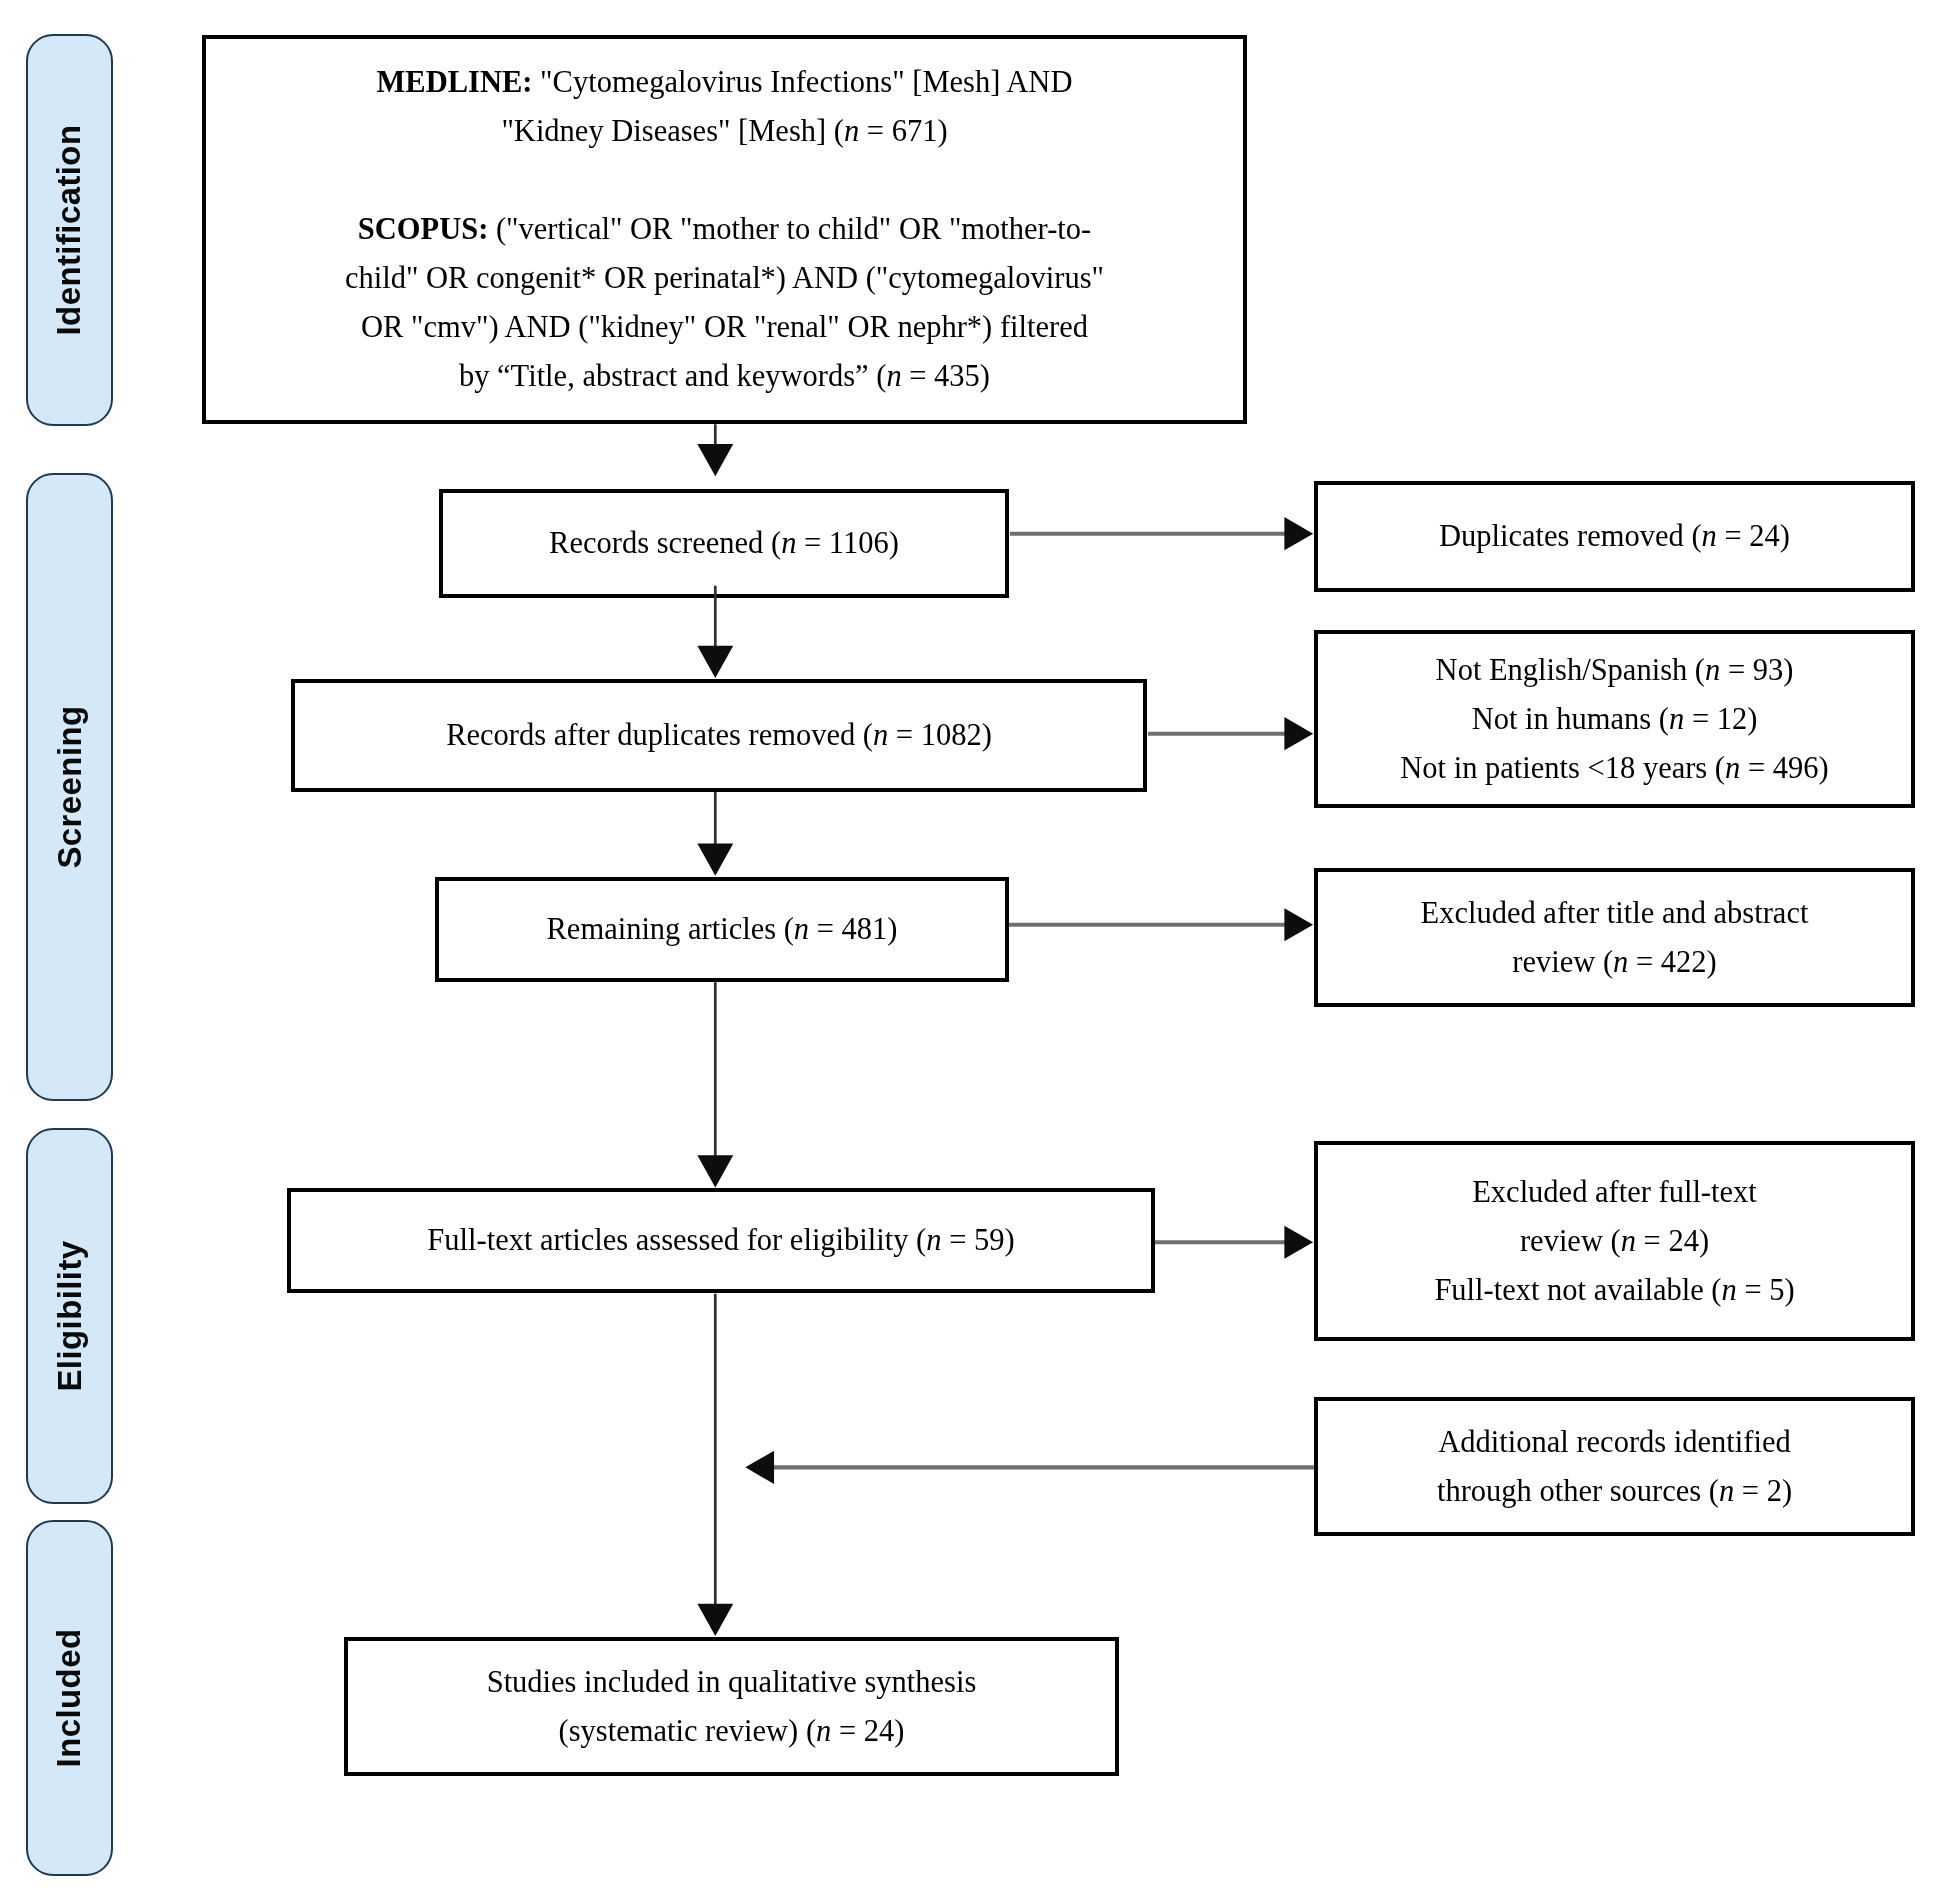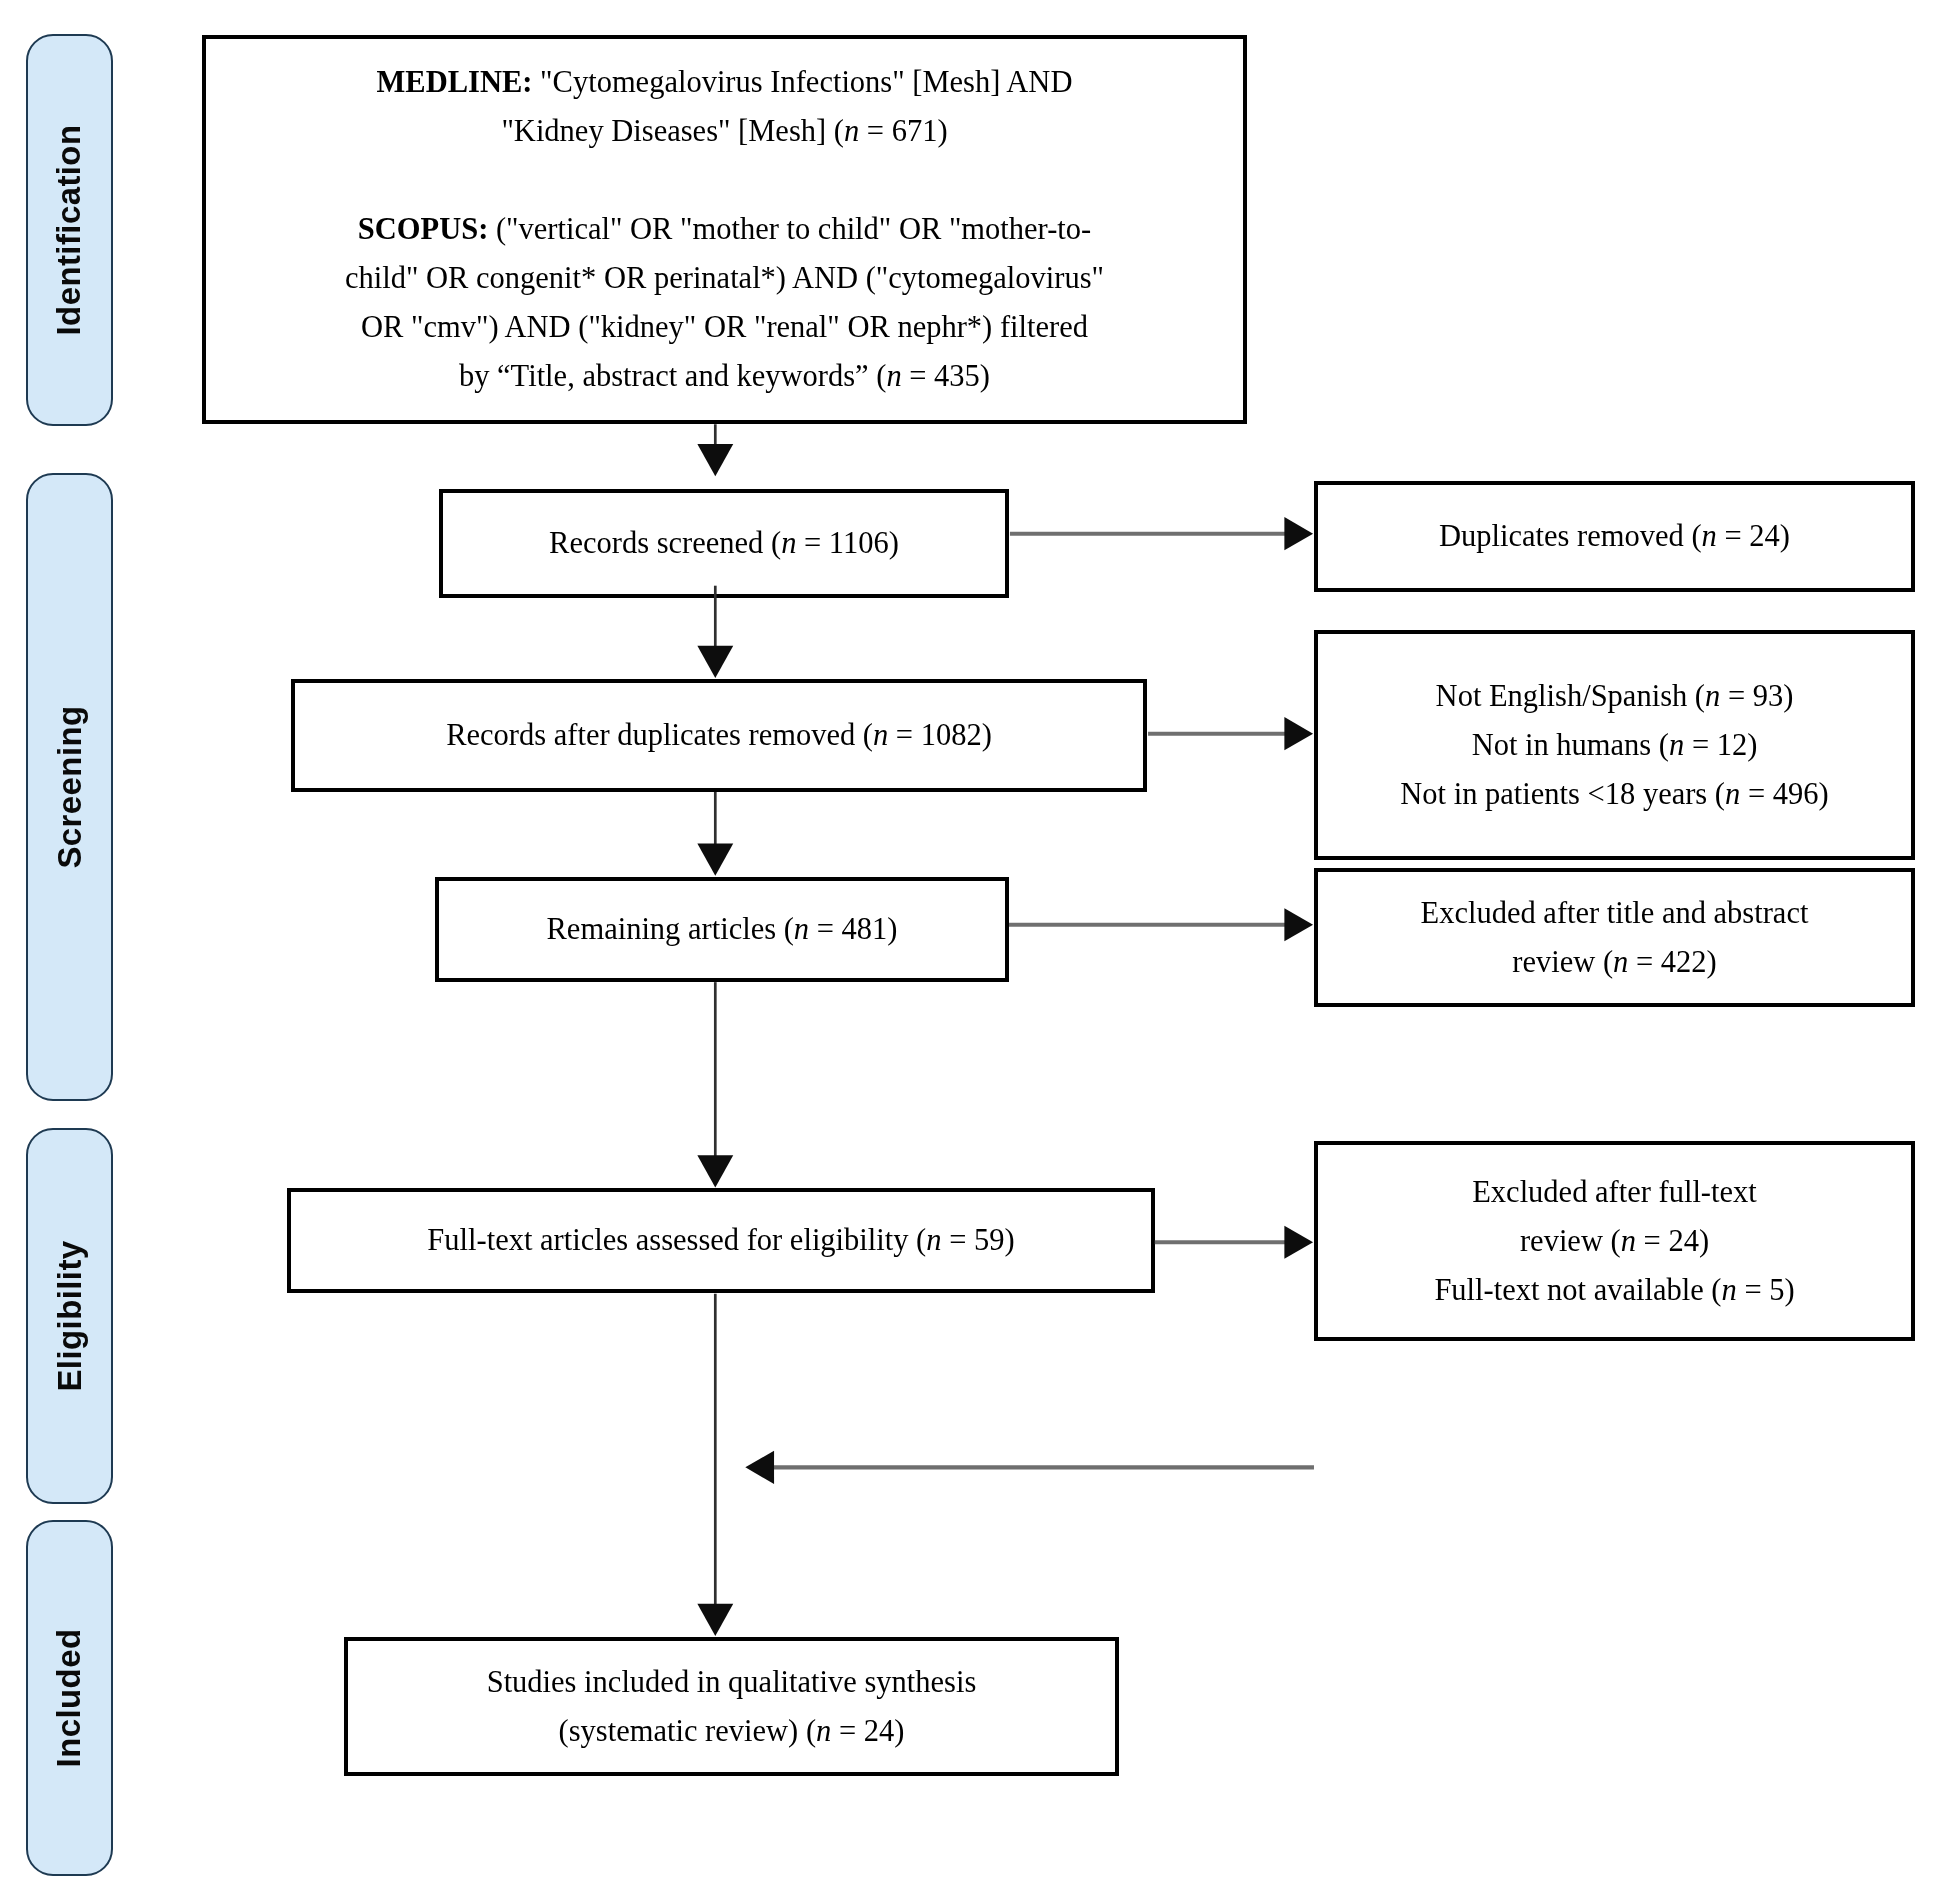--- a/index.html
+++ b/index.html
@@ -55,33 +55,37 @@
     <div class="box" style="left: 287px; top: 1188px; width: 868px; height: 105px; border-color: rgb(0, 0, 0); color: rgb(0, 0, 0);">
       <div class="line"><span class="seg-r">Full-text articles assessed for eligibility (</span><span class="seg-i">n</span><span class="seg-r"> = 59)</span></div>
     </div>
     <div class="box" style="left: 344px; top: 1637px; width: 775px; height: 139px; border-color: rgb(0, 0, 0); color: rgb(0, 0, 0); align-items: center;">
       <div class="line"><span class="seg-r">Studies included in qualitative synthesis</span></div>
       <div class="line"><span class="seg-r">(systematic review) (</span><span class="seg-i">n</span><span class="seg-r"> = 24)</span></div>
     </div>
     <div class="box" style="left: 1314px; top: 481px; width: 601px; height: 111px; border-color: rgb(0, 0, 0); color: rgb(0, 0, 0);">
       <div class="line"><span class="seg-r">Duplicates removed (</span><span class="seg-i">n</span><span class="seg-r"> = 24)</span></div>
     </div>
-    <div class="box" style="left: 1314px; top: 630px; width: 601px; height: 230px; border-color: rgb(0, 0, 0); color: rgb(0, 0, 0);">
+    <div class="box" style="left: 1314px; top: 630px; width: 601px; height: 178px; border-color: rgb(0, 0, 0); color: rgb(0, 0, 0);">
       <div class="line"><span class="seg-r">Not English/Spanish (</span><span class="seg-i">n</span><span class="seg-r"> = 93)</span></div>
       <div class="line"><span class="seg-r">Not in humans (</span><span class="seg-i">n</span><span class="seg-r"> = 12)</span></div>
       <div class="line"><span class="seg-r">Not in patients &lt;18 years (</span><span class="seg-i">n</span><span class="seg-r"> = 496)</span></div>
     </div>
     <div class="box" style="left: 1314px; top: 868px; width: 601px; height: 139px; border-color: rgb(0, 0, 0); color: rgb(0, 0, 0);">
       <div class="line"><span class="seg-r">Excluded after title and abstract</span></div>
       <div class="line"><span class="seg-r">review (</span><span class="seg-i">n</span><span class="seg-r"> = 422)</span></div>
     </div>
     <div class="box" style="left: 1314px; top: 1141px; width: 601px; height: 200px; border-color: rgb(0, 0, 0); color: rgb(0, 0, 0);">
       <div class="line"><span class="seg-r">Excluded after full-text</span></div>
       <div class="line"><span class="seg-r">review (</span><span class="seg-i">n</span><span class="seg-r"> = 24)</span></div>
       <div class="line"><span class="seg-r">Full-text not available (</span><span class="seg-i">n</span><span class="seg-r"> = 5)</span></div>
+    </div>
+    <div class="box" style="left: 1314px; top: 1397px; width: 601px; height: 139px; border-color: rgb(0, 0, 0); color: rgb(0, 0, 0);">
+      <div class="line"><span class="seg-r">Additional records identified</span></div>
+      <div class="line"><span class="seg-r">through other sources (</span><span class="seg-i">n</span><span class="seg-r"> = 2)</span></div>
     </div>
     <svg width="1936" height="1897" viewBox="0 0 4317 4230" class="arrows">
       <g>
         <line x1="1595" y1="946" x2="1595" y2="1012" stroke="#2f2f2f" stroke-width="6"></line>
         <polygon points="1595,1062 1555,990 1635,990" fill="#0d0d0d"></polygon>
       </g>
       <g>
         <line x1="1595" y1="1306" x2="1595" y2="1462" stroke="#2f2f2f" stroke-width="6"></line>
         <polygon points="1595,1512 1555,1440 1635,1440" fill="#0d0d0d"></polygon>
       </g>

